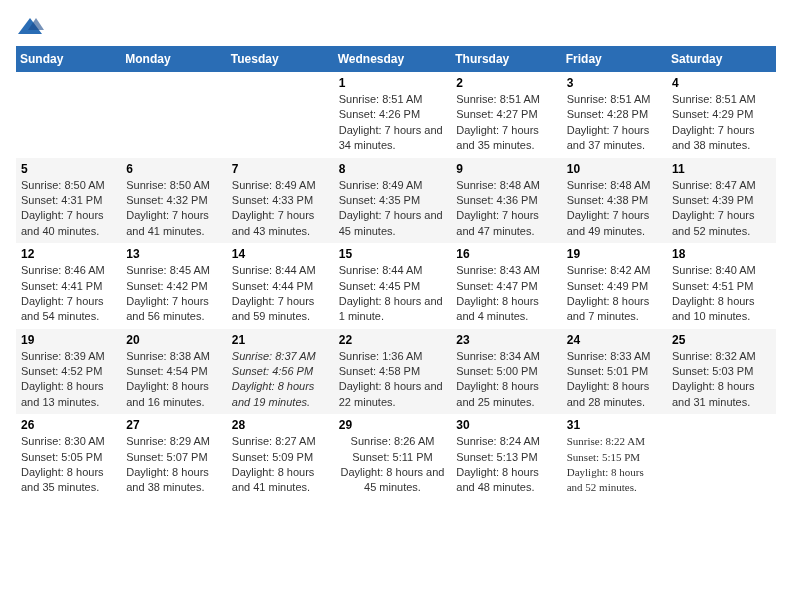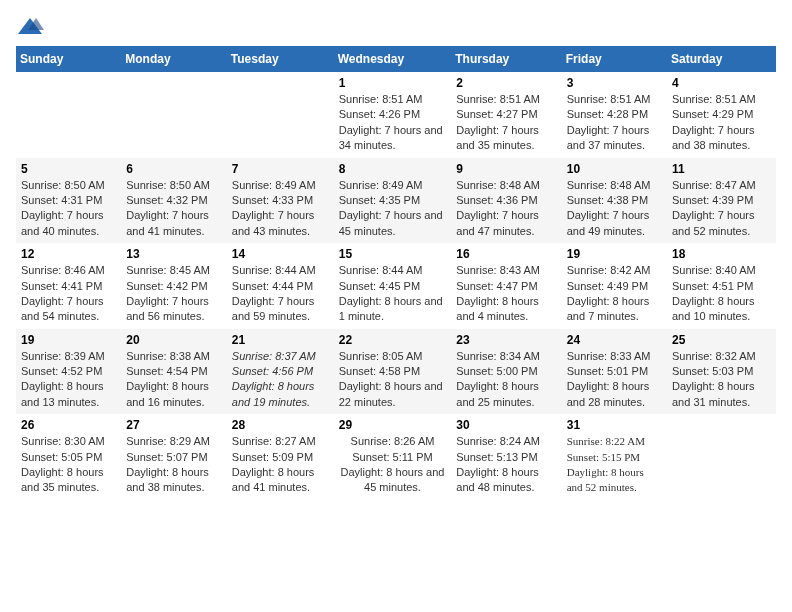--- a/index.html
+++ b/index.html
@@ -257,21 +257,21 @@
 Daylight: 8 hours and 16 minutes.</div>
         </td>
         <td>
           <span class="day-number">21</span>
           <div class="day-info" style="white-space: pre-line; font-style: italic;">Sunrise: 8:37 AM
 Sunset: 4:56 PM
 Daylight: 8 hours and 19 minutes.</div>
         </td>
         <td>
           <span class="day-number">22</span>
-          <div class="day-info" style="white-space: pre-line;">Sunrise: 8:05 AM
+          <div class="day-info" style="white-space: pre-line;">Sunrise: 1:36 AM
 Sunset: 4:58 PM
 Daylight: 8 hours and 22 minutes.</div>
         </td>
         <td>
           <span class="day-number">23</span>
           <div class="day-info" style="white-space: pre-line;">Sunrise: 8:34 AM
 Sunset: 5:00 PM
 Daylight: 8 hours and 25 minutes.</div>
         </td>
         <td>

